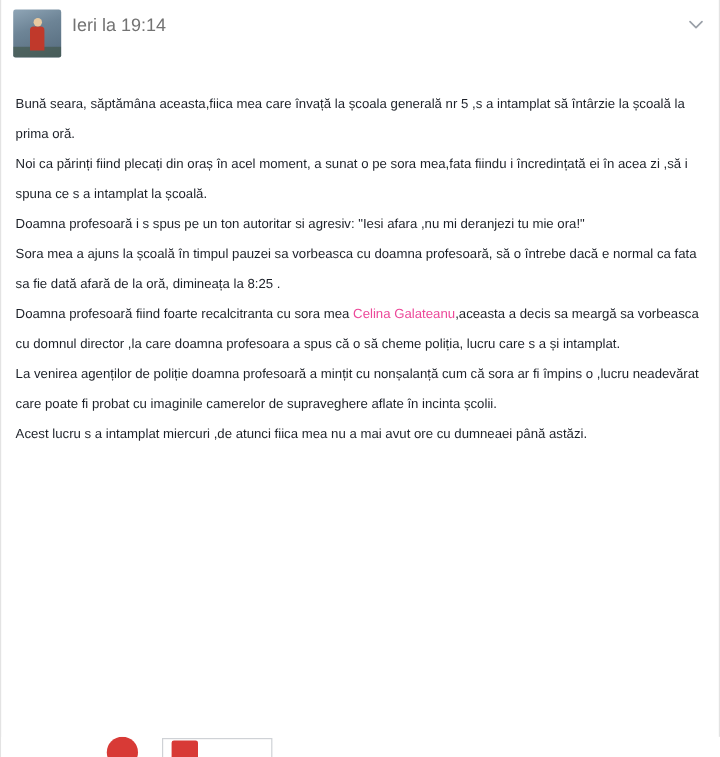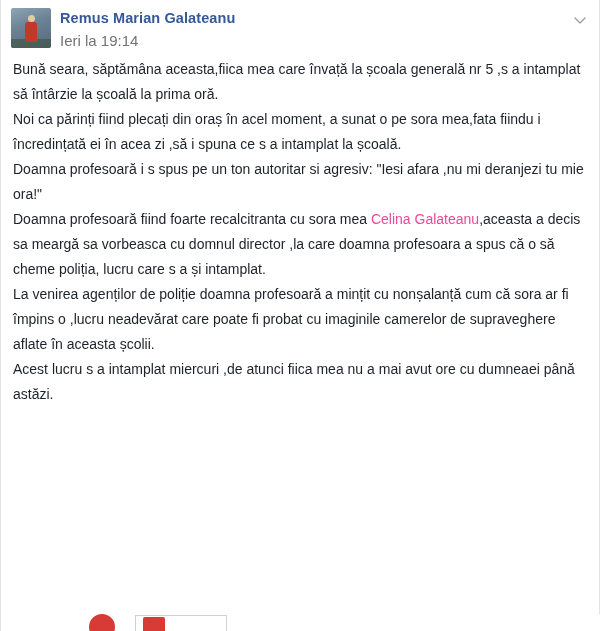--- a/index.html
+++ b/index.html
@@ -91,23 +91,24 @@
     height: 20px;
     display: flex;
     align-items: center;
     justify-content: center;
     color: #9aa0a8;
   }
   .chevron-btn svg { display: block; }
   .post-body {
     padding: 4px 10px 0 12px;
     color: #1d2129;
-    font-size: 14px;
+    font-size: 11px;
     line-height: 25px;
     word-wrap: break-word;
+    margin-top: 19px;
   }
   .post-body p {
     margin: 0 0 0 0;
   }
   .mention {
     color: #ec4899;
     cursor: pointer;
   }
   .bottom-strip {
     position: absolute;
@@ -152,36 +153,36 @@
 
 <div class="post">
 
   <div class="post-header">
     <div class="avatar">
       <div class="fig-ground"></div>
       <div class="fig-body"></div>
       <div class="fig-head"></div>
     </div>
     <div class="header-text">
-      <div class="author-name">Remus Marian Galateanu</div>
       <div class="meta-line">Ieri la 19:14</div>
     </div>
     <div class="chevron-btn">
       <svg width="16" height="16" viewBox="0 0 16 16" aria-hidden="true">
         <path d="M3 6 L8 11 L13 6" fill="none" stroke="#9aa0a8" stroke-width="1.4" stroke-linecap="round" stroke-linejoin="round"></path>
       </svg>
     </div>
   </div>
 
   <div class="post-body">
     <p>Bună seara, săptămâna aceasta,fiica mea care învață la școala generală nr 5 ,s a intamplat să întârzie la școală la prima oră.</p>
     <p>Noi ca părinți fiind plecați din oraș în acel moment, a sunat o pe sora mea,fata fiindu i încredințată ei în acea zi ,să i spuna ce s a intamplat la școală.</p>
     <p>Doamna profesoară i s spus pe un ton autoritar si agresiv: "Iesi afara ,nu mi deranjezi tu mie ora!"</p>
+    <p>Sora mea a ajuns la școală în timpul pauzei sa vorbeasca cu doamna profesoară, să o întrebe dacă e normal ca fata sa fie dată afară de la oră, dimineața la 8:25 .</p>
     <p><span>Doamna profesoară fiind foarte recalcitranta cu sora mea </span><span class="mention">Celina Galateanu</span><span>,aceasta a decis sa meargă sa vorbeasca cu domnul director ,la care doamna profesoara a spus că o să cheme poliția, lucru care s a și intamplat.</span></p>
-    <p>La venirea agenților de poliție doamna profesoară a mințit cu nonșalanță cum că sora ar fi împins o ,lucru neadevărat care poate fi probat cu imaginile camerelor de supraveghere aflate în aceasta școlii.</p>
+    <p>La venirea agenților de poliție doamna profesoară a mințit cu nonșalanță cum că sora ar fi împins o ,lucru neadevărat care poate fi probat cu imaginile camerelor de supraveghere aflate în incinta școlii.</p>
     <p>Acest lucru s a intamplat miercuri ,de atunci fiica mea nu a mai avut ore cu dumneaei până astăzi.</p>
   </div>
 
   <div class="bottom-strip">
     <div class="strip-badge"></div>
     <div class="strip-box"></div>
     <div class="strip-box-inner"></div>
   </div>
 
 </div>

